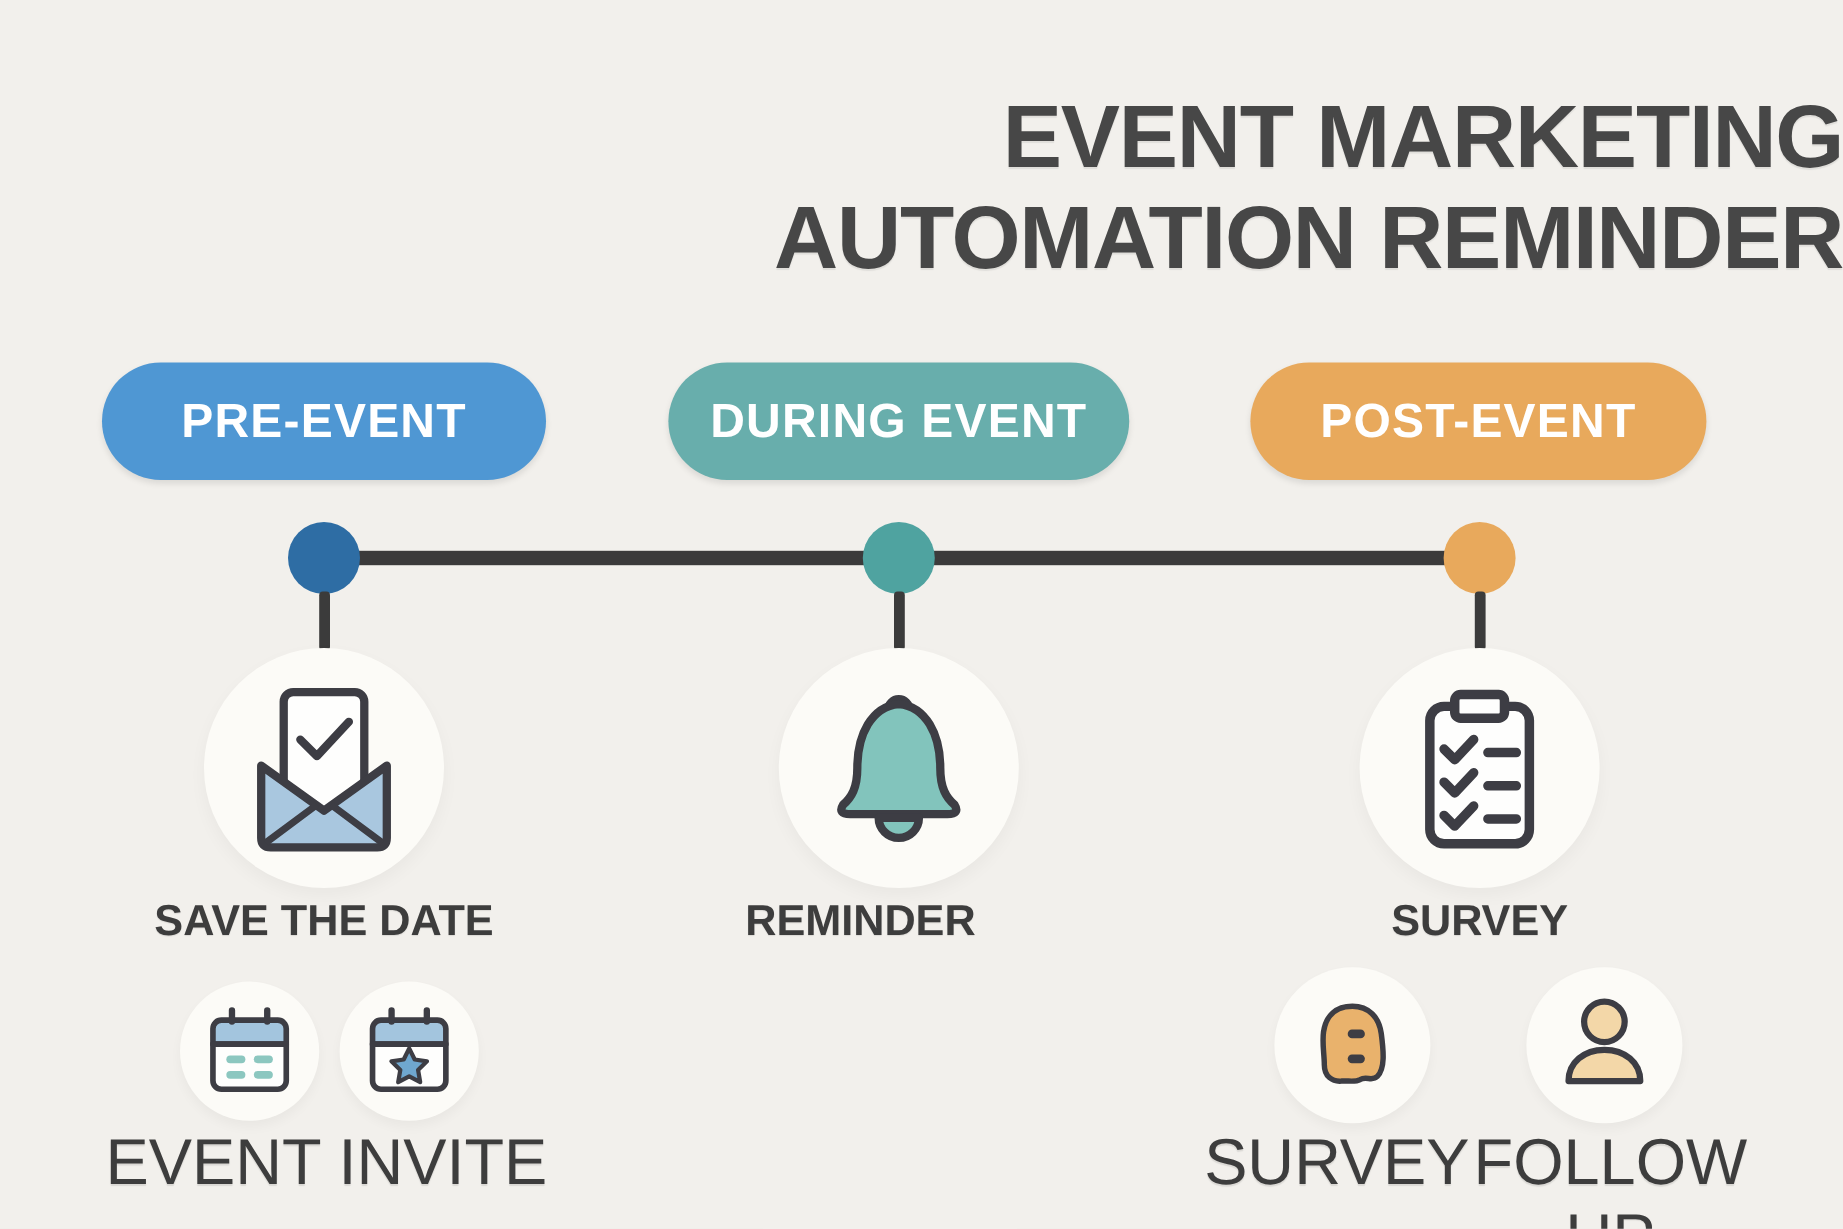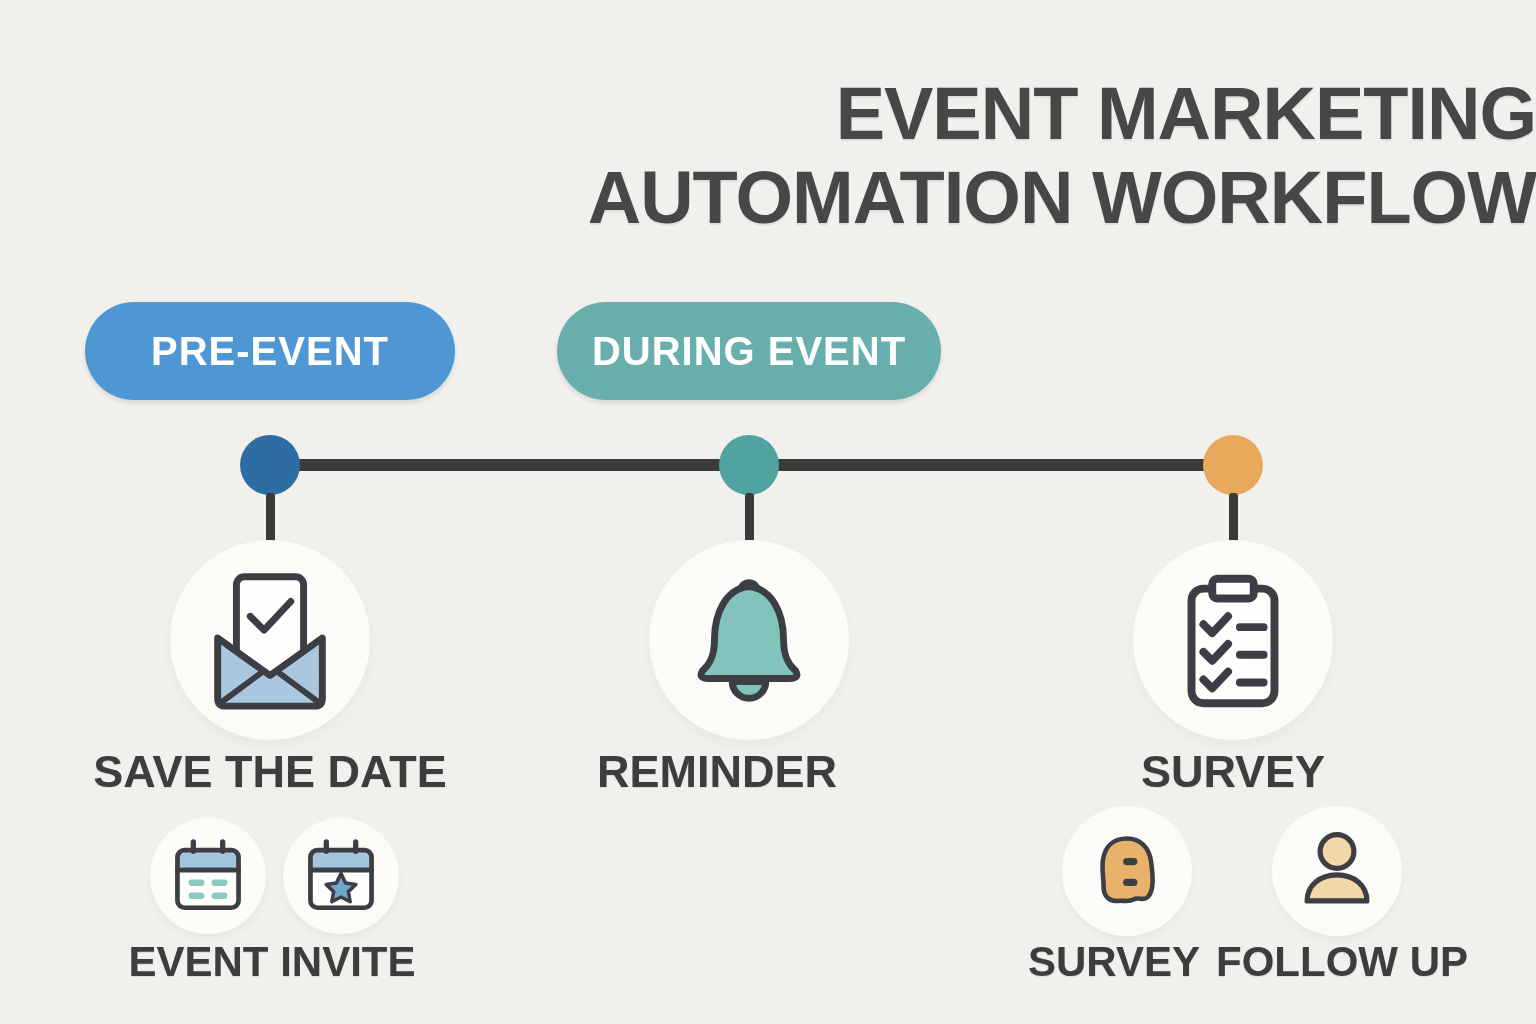--- a/index.html
+++ b/index.html
@@ -56,21 +56,21 @@
     display:flex;align-items:center;justify-content:center;
     box-shadow:0 6px 14px rgba(0,0,0,0.04);
   }
   .bc-pre{left:170px;}
   .bc-during{left:649px;}
   .bc-post{left:1133px;}
   .big-circle svg{width:158px;height:158px;}
   .step-label{
     position:absolute;top:746px;width:400px;
     text-align:center;
-    font-weight:bold;font-size:45px;
+    font-weight:bold;font-size:36px;
     color:var(--label-ink);
     text-shadow:0 1px 1px rgba(0,0,0,0.10);
   }
   .sl-pre{left:70px;}
   .sl-during{left:517px;}
   .sl-post{left:1033px;}
   .small-circle{
     position:absolute;border-radius:50%;
     background:var(--circle-bg);
     display:flex;align-items:center;justify-content:center;
@@ -78,43 +78,46 @@
   }
   .sc-cal1{left:150px;top:818px;width:116px;height:116px;}
   .sc-cal2{left:283px;top:818px;width:116px;height:116px;}
   .sc-hood{left:1062px;top:806px;width:130px;height:130px;}
   .sc-person{left:1272px;top:806px;width:130px;height:130px;}
   .sc-cal1 svg,.sc-cal2 svg{width:94px;height:94px;}
   .sc-hood svg,.sc-person svg{width:104px;height:104px;}
   .sub-label{
     position:absolute;top:938px;
     text-align:center;
-    font-weight:bold;font-size:42px;
+    font-weight:normal;font-size:54px;
     color:var(--label-ink);
     text-shadow:0 1px 1px rgba(0,0,0,0.10);
   }
   .sub-invite{left:72px;width:400px;}
   .sub-survey{left:964px;width:300px;}
   .sub-follow{left:1192px;width:300px;}
 </style>
 </head>
 <body>
 
 <div class="canvas">
 
   <div class="title">
     <div>EVENT MARKETING</div>
-    <div>AUTOMATION WORKFLOW</div>
+    <div>AUTOMATION REMINDER</div>
   </div>
 
   <div class="pill pill-pre">
     <span>PRE-EVENT</span>
   </div>
   <div class="pill pill-during">
     <span>DURING EVENT</span>
+  </div>
+  <div class="pill pill-post">
+    <span>POST-EVENT</span>
   </div>
 
   <div class="tl-bar"></div>
   <div class="tl-dot dot-pre"></div>
   <div class="tl-dot dot-during"></div>
   <div class="tl-dot dot-post"></div>
   <div class="tl-connector conn-pre"></div>
   <div class="tl-connector conn-during"></div>
   <div class="tl-connector conn-post"></div>
 

